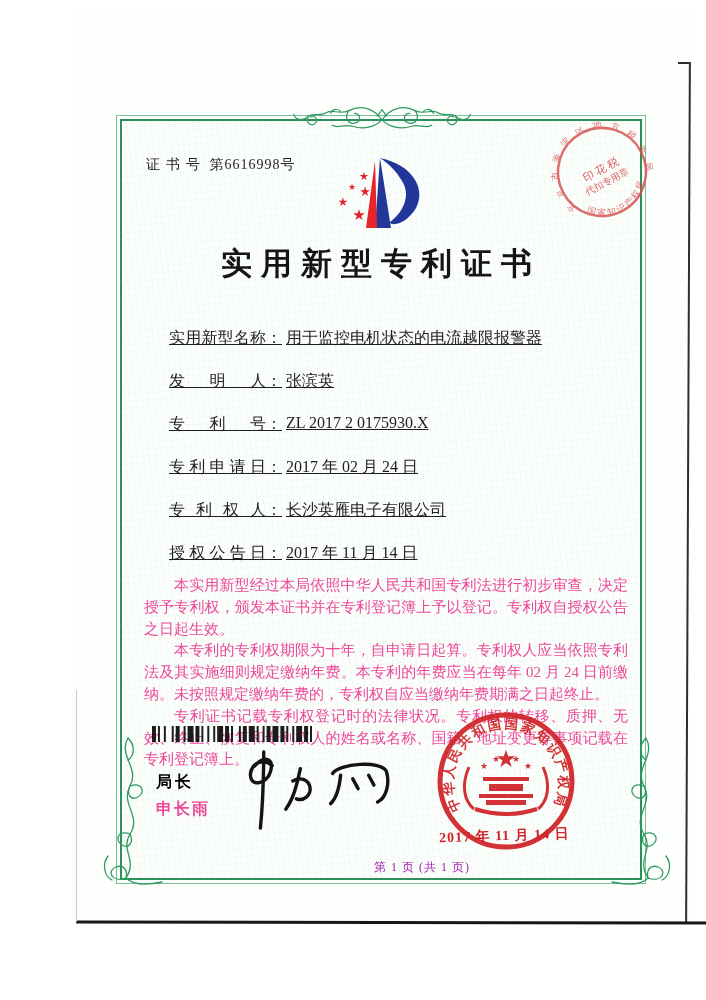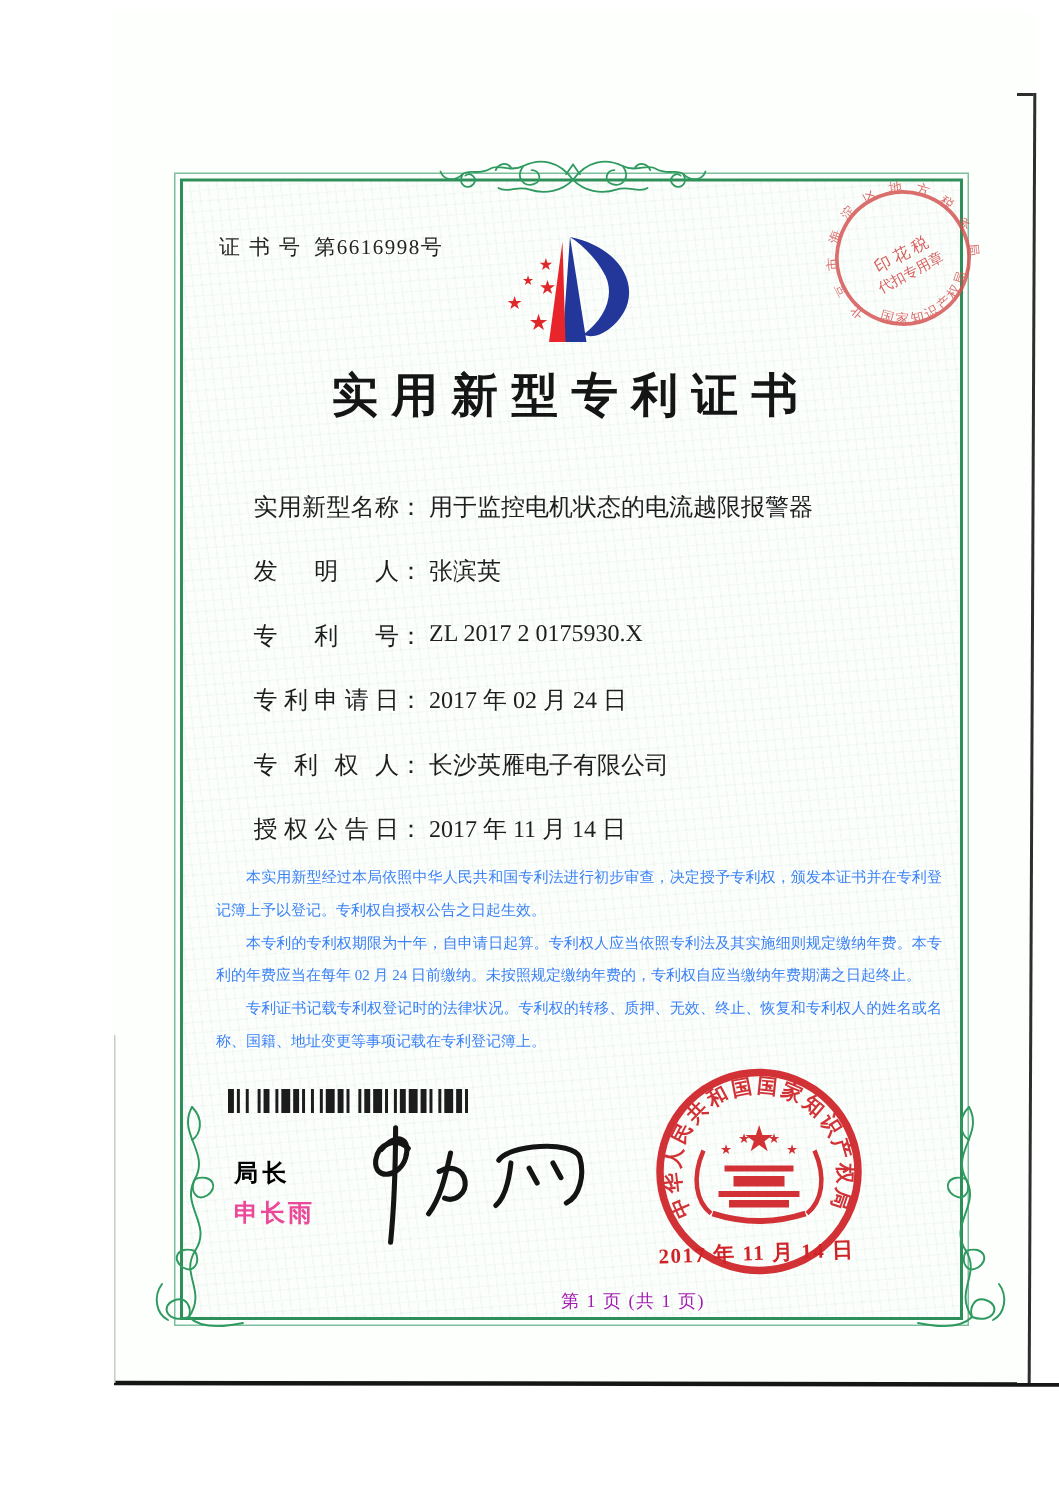--- a/index.html
+++ b/index.html
@@ -35,27 +35,27 @@
   .certno { position:absolute; left:114px; top:156px; font-size:14px; color:#222; }
   .certno .lbl { letter-spacing:6px; }
   .certno .num { letter-spacing:1px; }
 
   .logo { position:absolute; left:282px; top:150px; width:130px; height:100px; }
 
   .title { position:absolute; left:84px; top:243px; width:530px; text-align:center;
            font-size:31px; font-weight:bold; letter-spacing:9px; color:#151515; }
 
   .fields { position:absolute; left:137px; top:320px; width:440px; }
-  .field { position:absolute; left:0; display:flex; font-size:16px; color:#1e1e1e; white-space:nowrap; }
+  .field { position:absolute; left:0; display:flex; font-size:16px; color:#1e1e1e; white-space:nowrap;text-decoration:underline; }
   .field .flabel { display:inline-block; width:97px; text-align:justify; text-align-last:justify; }
   .field .fsep { margin-right:4px; }
   .f0{top:8px;} .f1{top:51px;} .f2{top:94px;} .f3{top:137px;} .f4{top:180px;} .f5{top:223px;}
 
   .body-text { position:absolute; left:112px; top:575px; width:484px;
-               font-size:10px; line-height:21.8px; color:#3b82f6; text-align:justify; }
+               font-size:15px; line-height:21.8px; color:#ec4899; text-align:justify; }
   .body-text p { text-indent:2em; }
 
   .barcode { position:absolute; left:120px; top:726px; width:160px; height:16px; }
 
   .issuer-title { position:absolute; left:124px; top:772px; font-size:16px; font-weight:bold;
                   letter-spacing:3px; color:#000000; font-family:"Liberation Sans", sans-serif; }
   .issuer-name  { position:absolute; left:124px; top:799px; font-size:16px; font-weight:bold;
                   letter-spacing:2px; color:#ec4899; font-family:"Liberation Sans", sans-serif; }
   .signature { position:absolute; left:203px; top:742px; width:170px; height:90px; transform:rotate(-2deg); }
 

